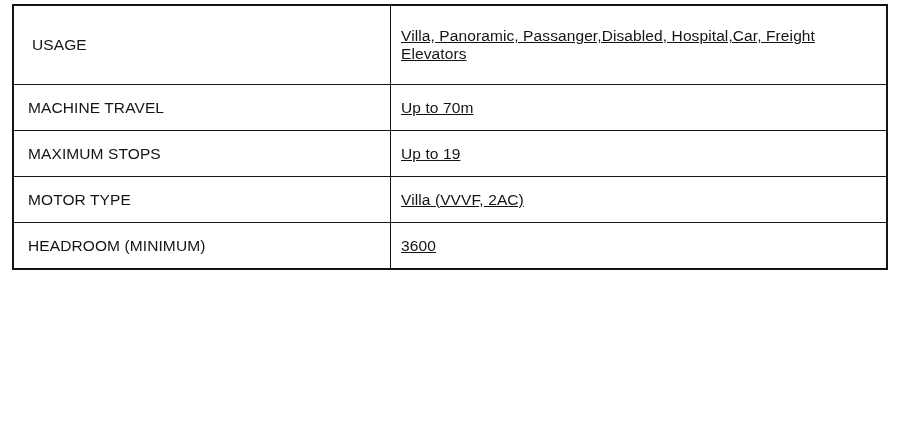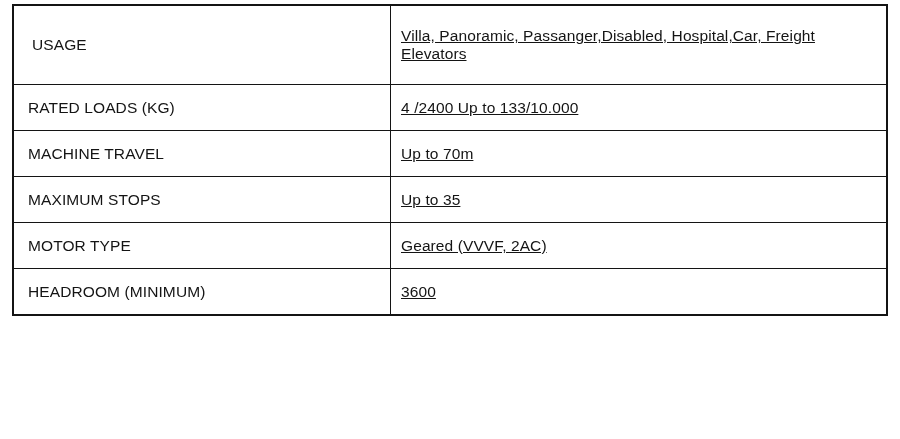--- a/index.html
+++ b/index.html
@@ -59,34 +59,30 @@
 <body>
 
 <div class="spec-table-wrap">
   <table class="spec-table">
     <tbody>
       <tr class="row-usage">
         <td class="label-cell">USAGE</td>
         <td class="value-cell">Villa, Panoramic, Passanger,Disabled, Hospital,Car, Freight Elevators</td>
       </tr>
       <tr class="row-normal">
-        <td class="label-cell">RATED LOADS (KG)</td>
-        <td class="value-cell">4 /2400 Up to 133/10.000</td>
-      </tr>
-      <tr class="row-normal">
         <td class="label-cell">MACHINE TRAVEL</td>
         <td class="value-cell">Up to 70m</td>
       </tr>
       <tr class="row-normal">
         <td class="label-cell">MAXIMUM STOPS</td>
-        <td class="value-cell">Up to 35</td>
+        <td class="value-cell">Up to 19</td>
       </tr>
       <tr class="row-normal">
         <td class="label-cell">MOTOR TYPE</td>
-        <td class="value-cell">Geared  (VVVF, 2AC)</td>
+        <td class="value-cell">Villa  (VVVF, 2AC)</td>
       </tr>
       <tr class="row-normal">
         <td class="label-cell">HEADROOM (MINIMUM)</td>
         <td class="value-cell">3600</td>
       </tr>
 
     </tbody>
   </table>
 </div>
 

